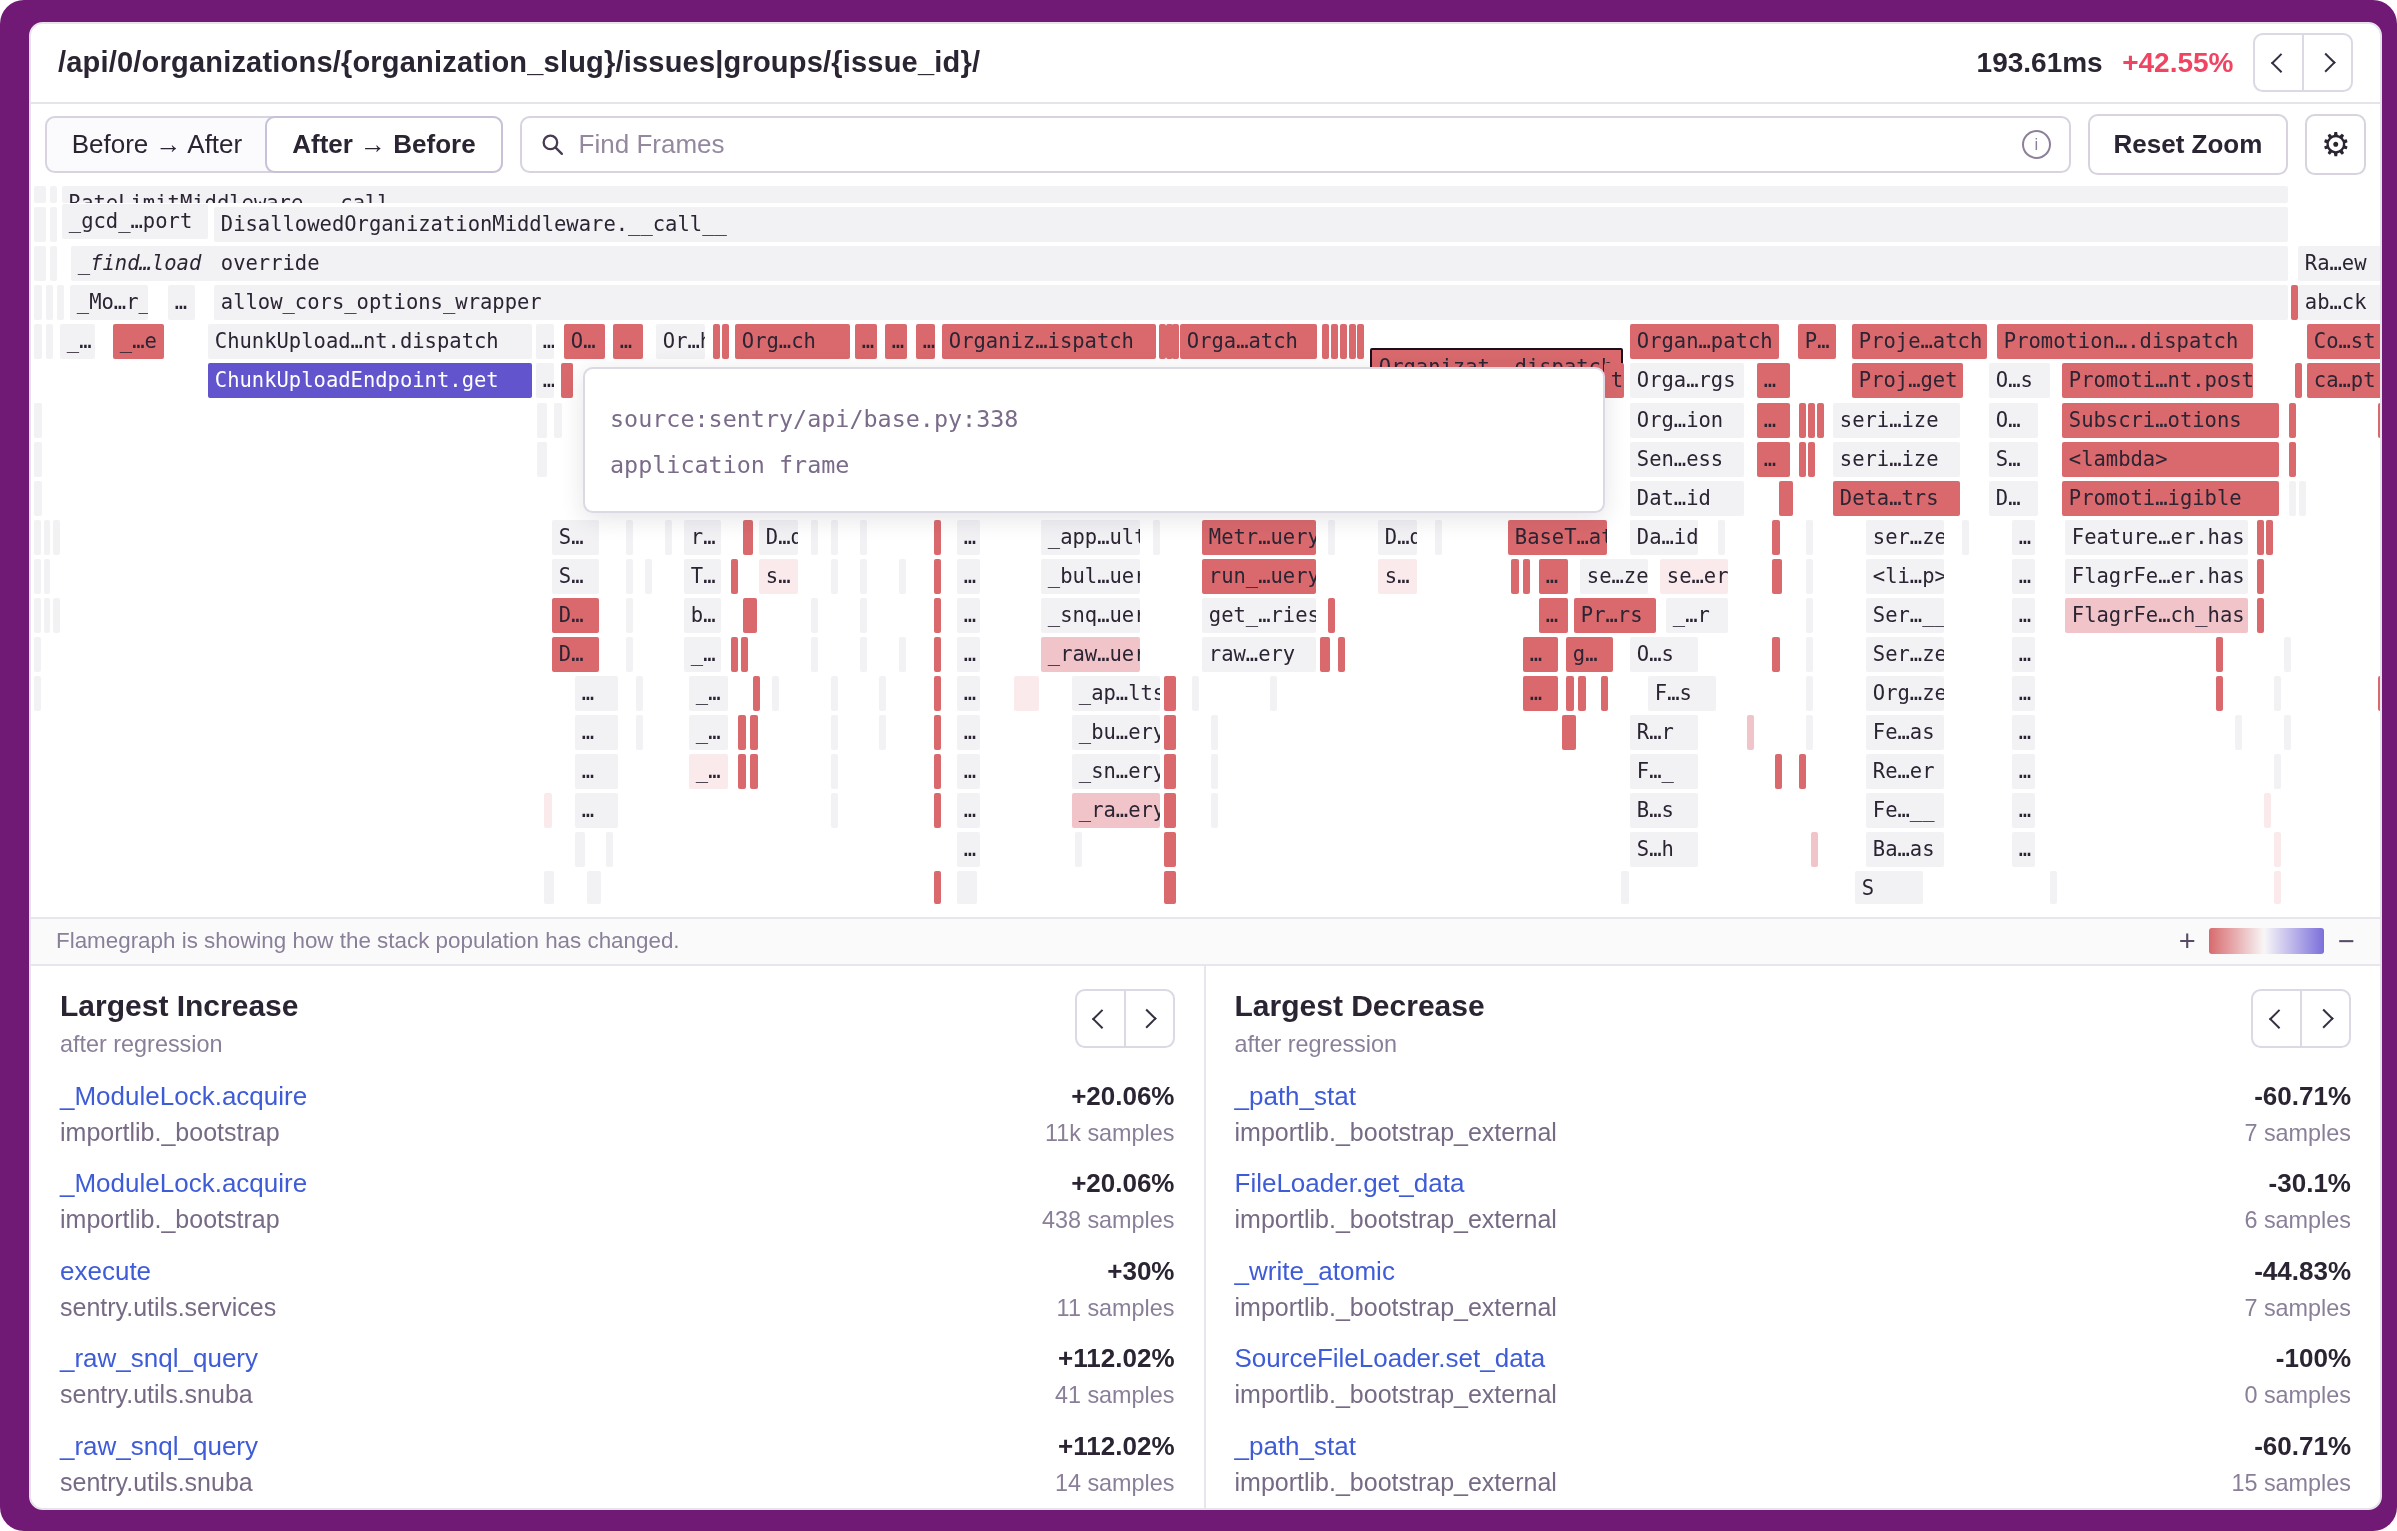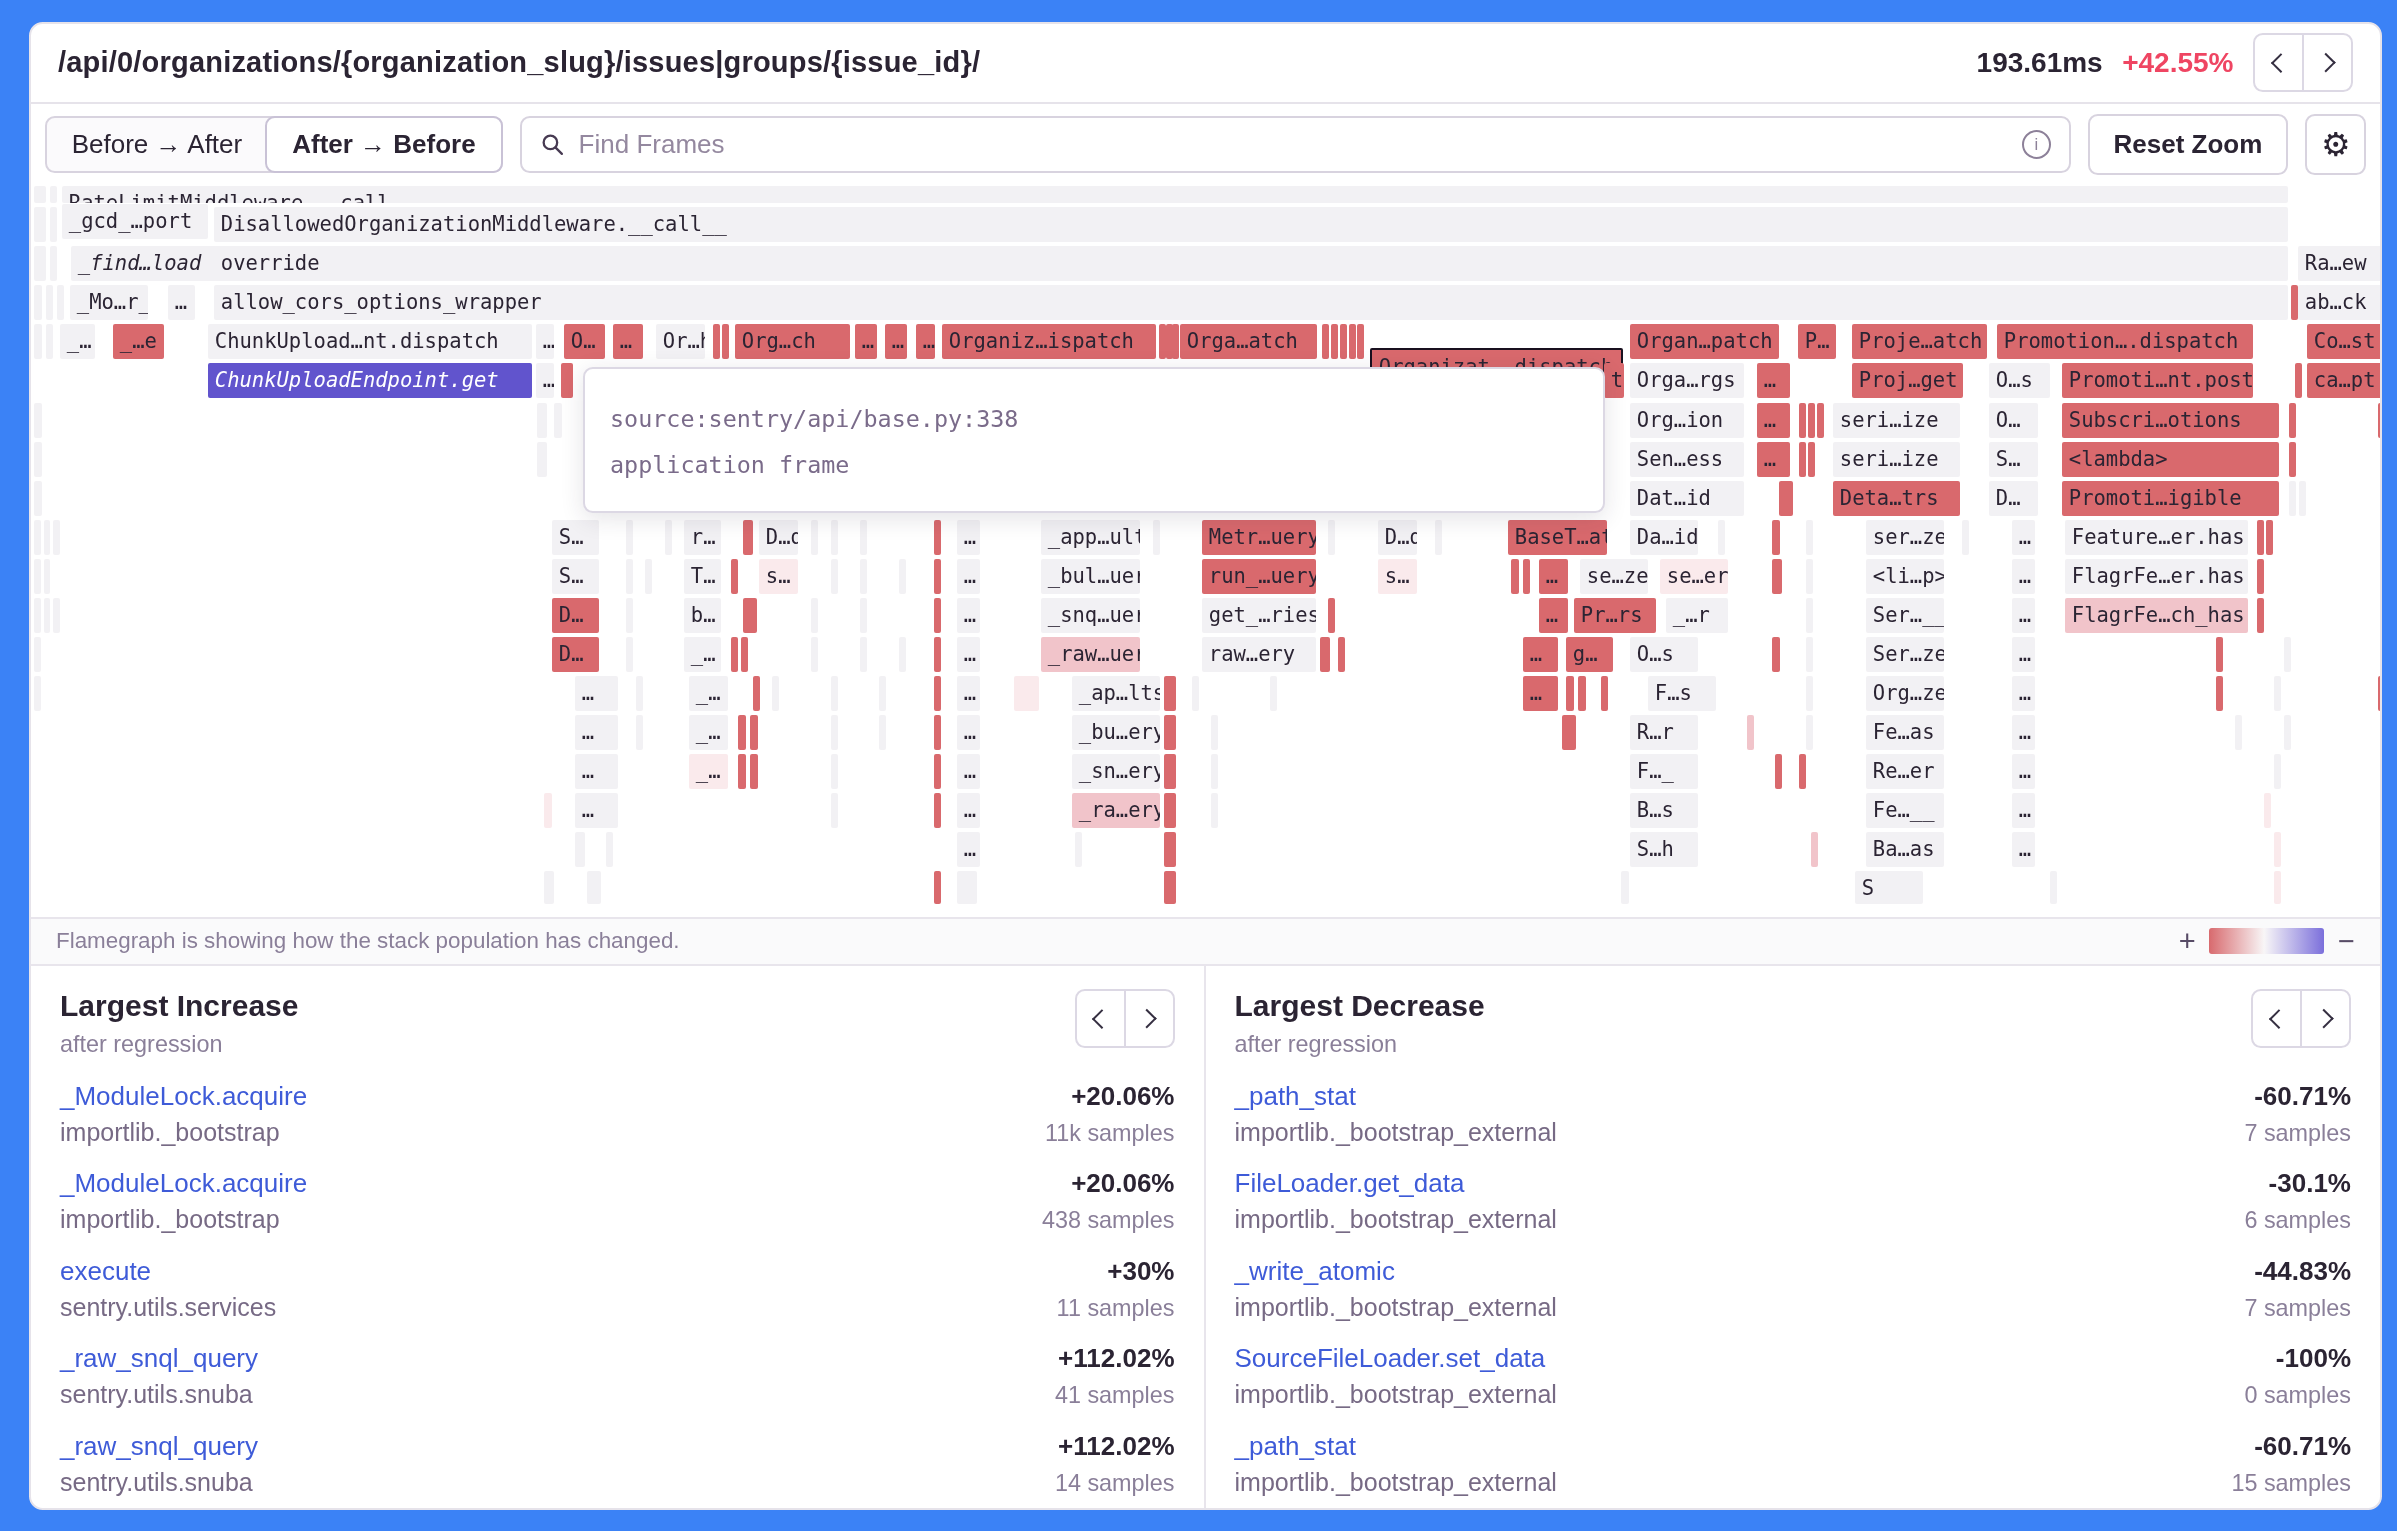--- a/index.html
+++ b/index.html
@@ -1,17 +1,17 @@
 <!DOCTYPE html>
 <html><head>
 <meta charset="utf-8">
 <style>
   html,body{margin:0;padding:0;background:#fff;}
-  .app{position:relative;width:2397px;height:1531px;background:#3b82f6;
-       font-family:"Liberation Sans",sans-serif;color:#2b2433;overflow:hidden;}
+  .app{position:relative;width:2397px;height:1531px;background:#701a75;
+       font-family:"Liberation Sans",sans-serif;color:#2b2433;overflow:hidden;border-radius:24px;}
   .card{position:absolute;left:29px;top:21.5px;width:2353px;height:1488px;
         border:2px solid #e6e3ea;border-radius:13.7px;display:flex;flex-direction:column;
         box-sizing:border-box;background:#fff;overflow:hidden;}
   
   .hdr{height:78px;flex:0 0 78px;display:flex;align-items:center;justify-content:space-between;
        padding:0 27px;border-bottom:2px solid #e6e3ea;}
   .hdr-title{font-size:29px;font-weight:600;letter-spacing:0.2px;}
   .hdr-right{display:flex;align-items:center;gap:19.5px;}
   .dur{font-size:28px;font-weight:600;color:#2b2433;}
   .chg{font-size:28px;font-weight:600;color:#ef4562;}
@@ -40,21 +40,21 @@
   .gear{font-size:33px;line-height:1;color:#2b2433;font-family:"DejaVu Sans",sans-serif;}
   
   .flame{position:relative;flex:0 0 731px;height:731px;overflow:hidden;background:#fff;}
   .fcell{position:absolute;overflow:hidden;white-space:nowrap;
          font:20.5px/35px "DejaVu Sans Mono",monospace;color:#2b2433;
          padding-left:6.8px;box-sizing:border-box;border-radius:2px;cursor:pointer;}
   .c-g{background:#f2f1f4;}
   .c-r{background:#d9696d;}
   .c-p{background:#f1c4ca;}
   .c-q{background:#faeaec;}
-  .c-s{background:#6154cd;color:#fff;font-style:italic;}
+  .c-s{background:#6154cd;color:#fff;}
   .c-h{background:#d9696d;border:2.9px solid #19101f;}
   .clip span{display:inline-block;margin-top:-16.6px;}
   .tooltip{position:absolute;z-index:20;background:#fff;border:2px solid #dcd8e4;border-radius:9.8px;
            box-shadow:0 5.9px 23.4px rgba(40,30,60,.12);padding:19.5px 25px 23.4px 25px;box-sizing:border-box;}
   .tt1{display:flex;align-items:center;gap:13.7px;font:23.4px/31px "DejaVu Sans Mono",monospace;color:#241c2f;white-space:nowrap;}
   .ttchip{width:21.5px;height:27px;border-radius:5.9px;background:#d9696d;flex:0 0 21.5px;}
   .tt2{margin-top:15.6px;font:23.4px/31px "DejaVu Sans Mono",monospace;color:#7a6b8a;white-space:nowrap;}
   .tt3{margin-top:15.6px;font:23.4px/31px "DejaVu Sans Mono",monospace;color:#7a6b8a;white-space:nowrap;}
   
   .status{height:49px;flex:0 0 49px;background:#fafafb;border-top:2px solid #e8e5ec;border-bottom:2px solid #e8e5ec;

